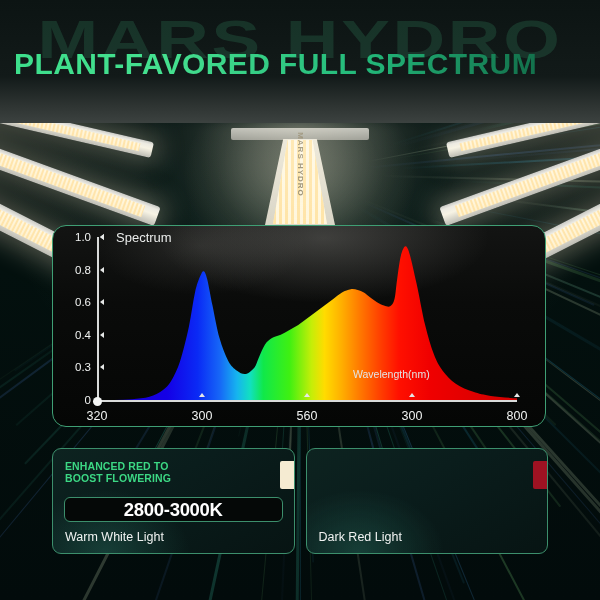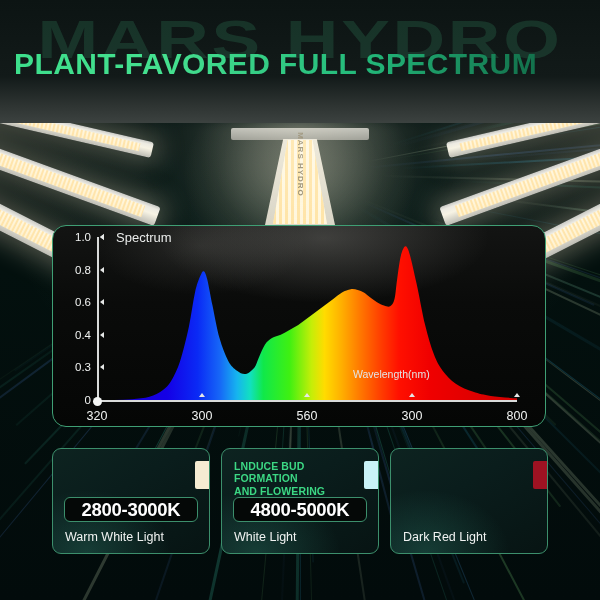--- a/index.html
+++ b/index.html
@@ -452,29 +452,23 @@
       </div>
 
     <div id="legend-mark"></div>
     <div id="spectrum-legend">Spectrum</div>
     <div id="x-axis-title">Wavelength(nm)</div>
   </div>
 </div>
 
 <div id="cards">
     <div class="card">
+      <div class="card-head">ENHANCED RED TO
+BOOST FLOWERING</div>
       <div class="card-swatch" style="background: rgb(245, 235, 210);"></div>
       <div class="card-value">2800-3000K</div>
       <div class="card-caption">Warm White Light</div>
-    </div>
-    <div class="card">
-      <div class="card-head">LNDUCE BUD
-FORMATION
-AND FLOWERING</div>
-      <div class="card-swatch" style="background: rgb(201, 242, 247);"></div>
-      <div class="card-value">4800-5000K</div>
-      <div class="card-caption">White Light</div>
     </div>
     <div class="card">
       <div class="card-swatch" style="background: rgb(158, 18, 34);"></div>
       <div class="card-caption">Dark Red Light</div>
     </div>
   </div>
 
 </body></html>

